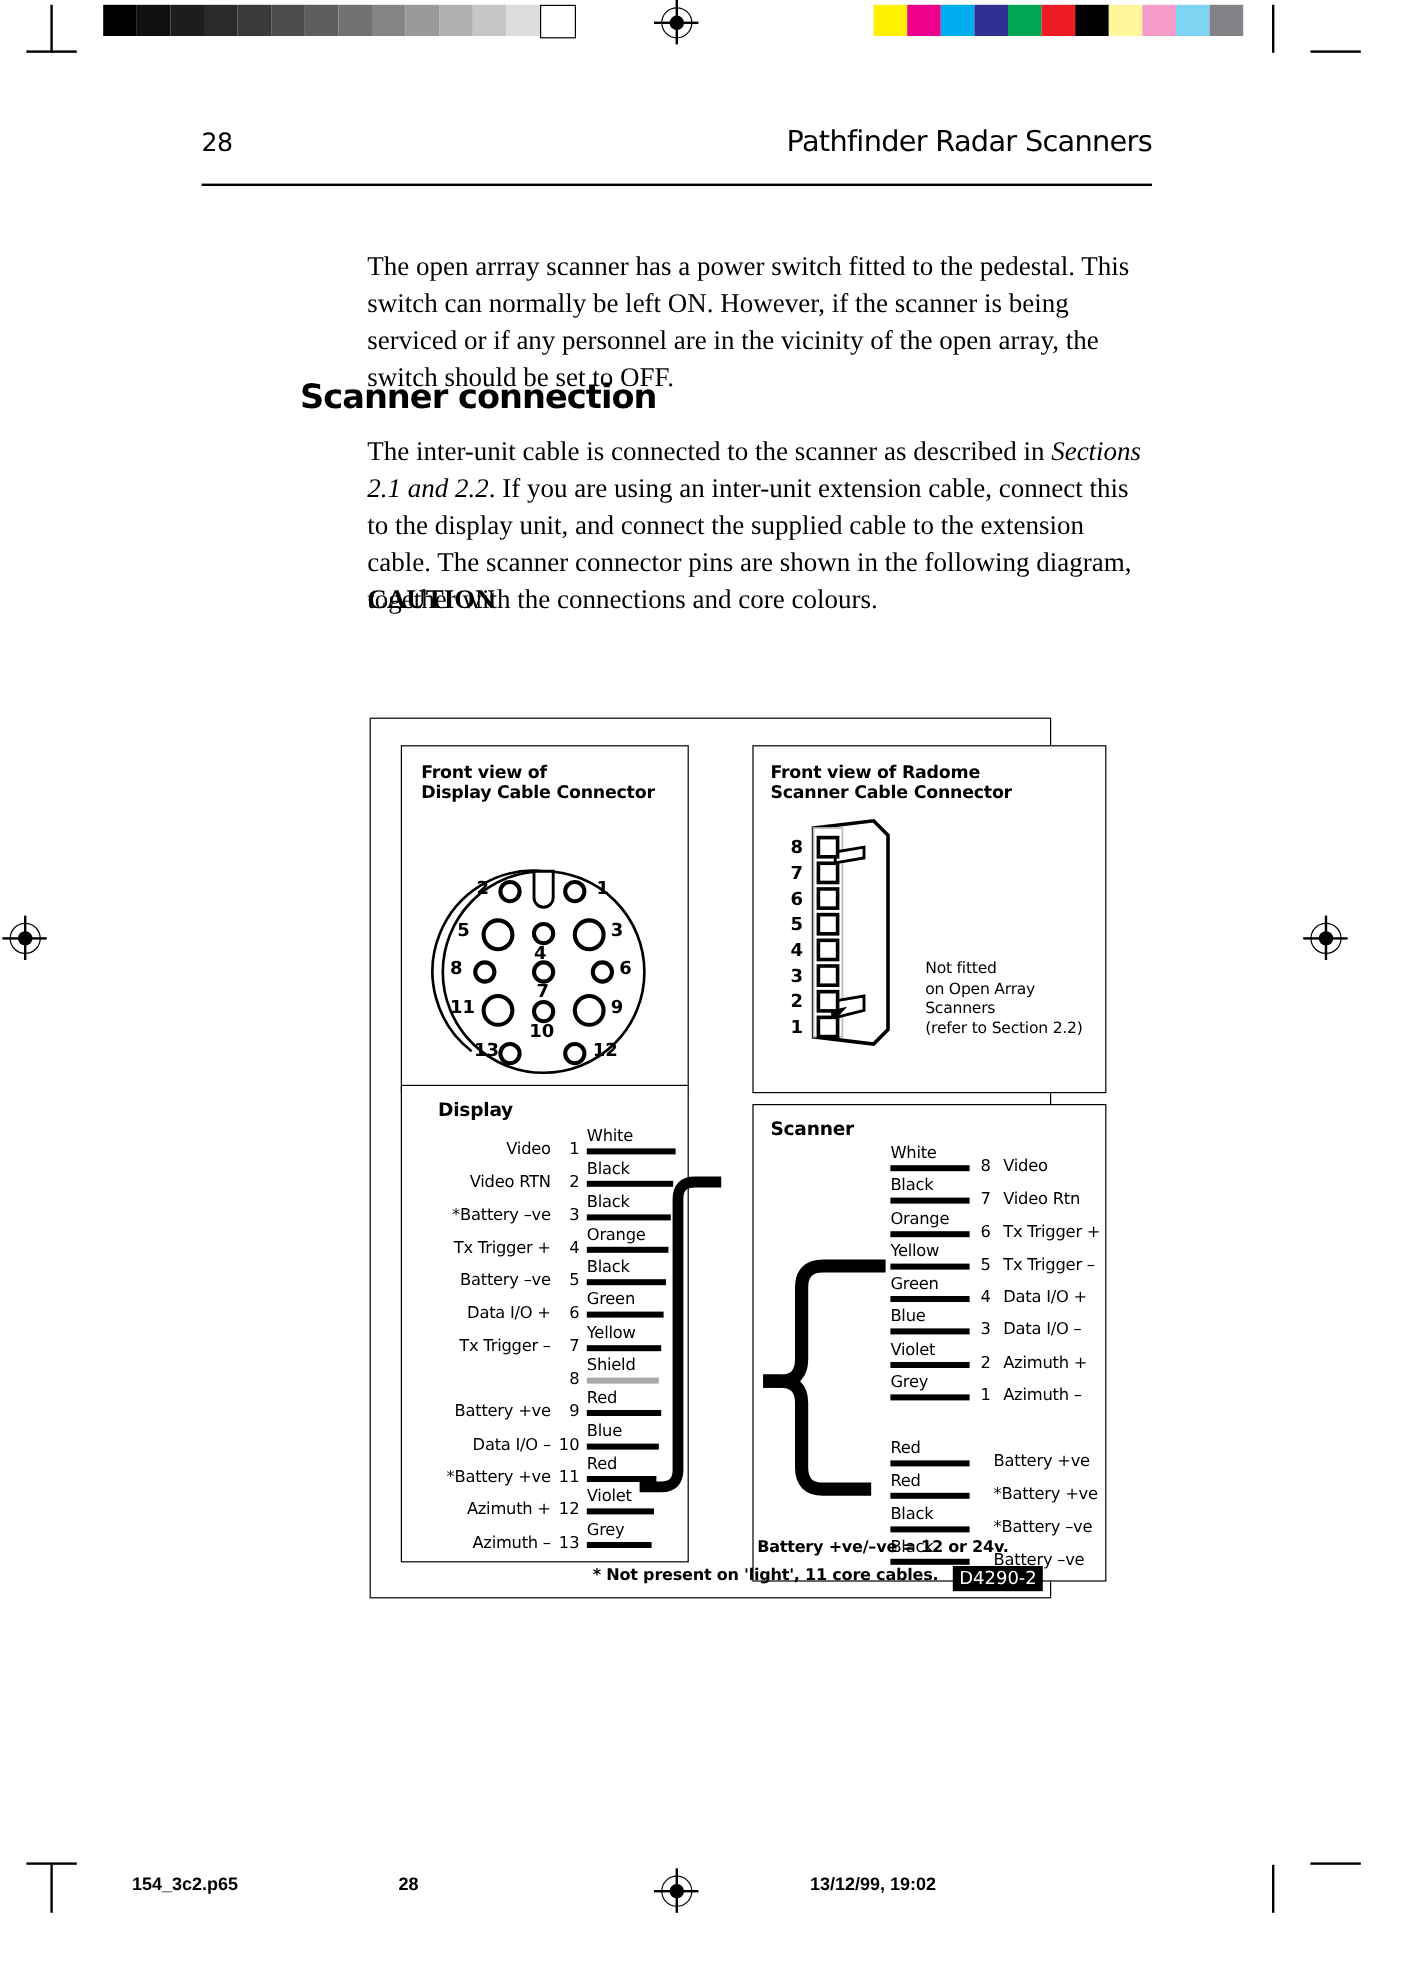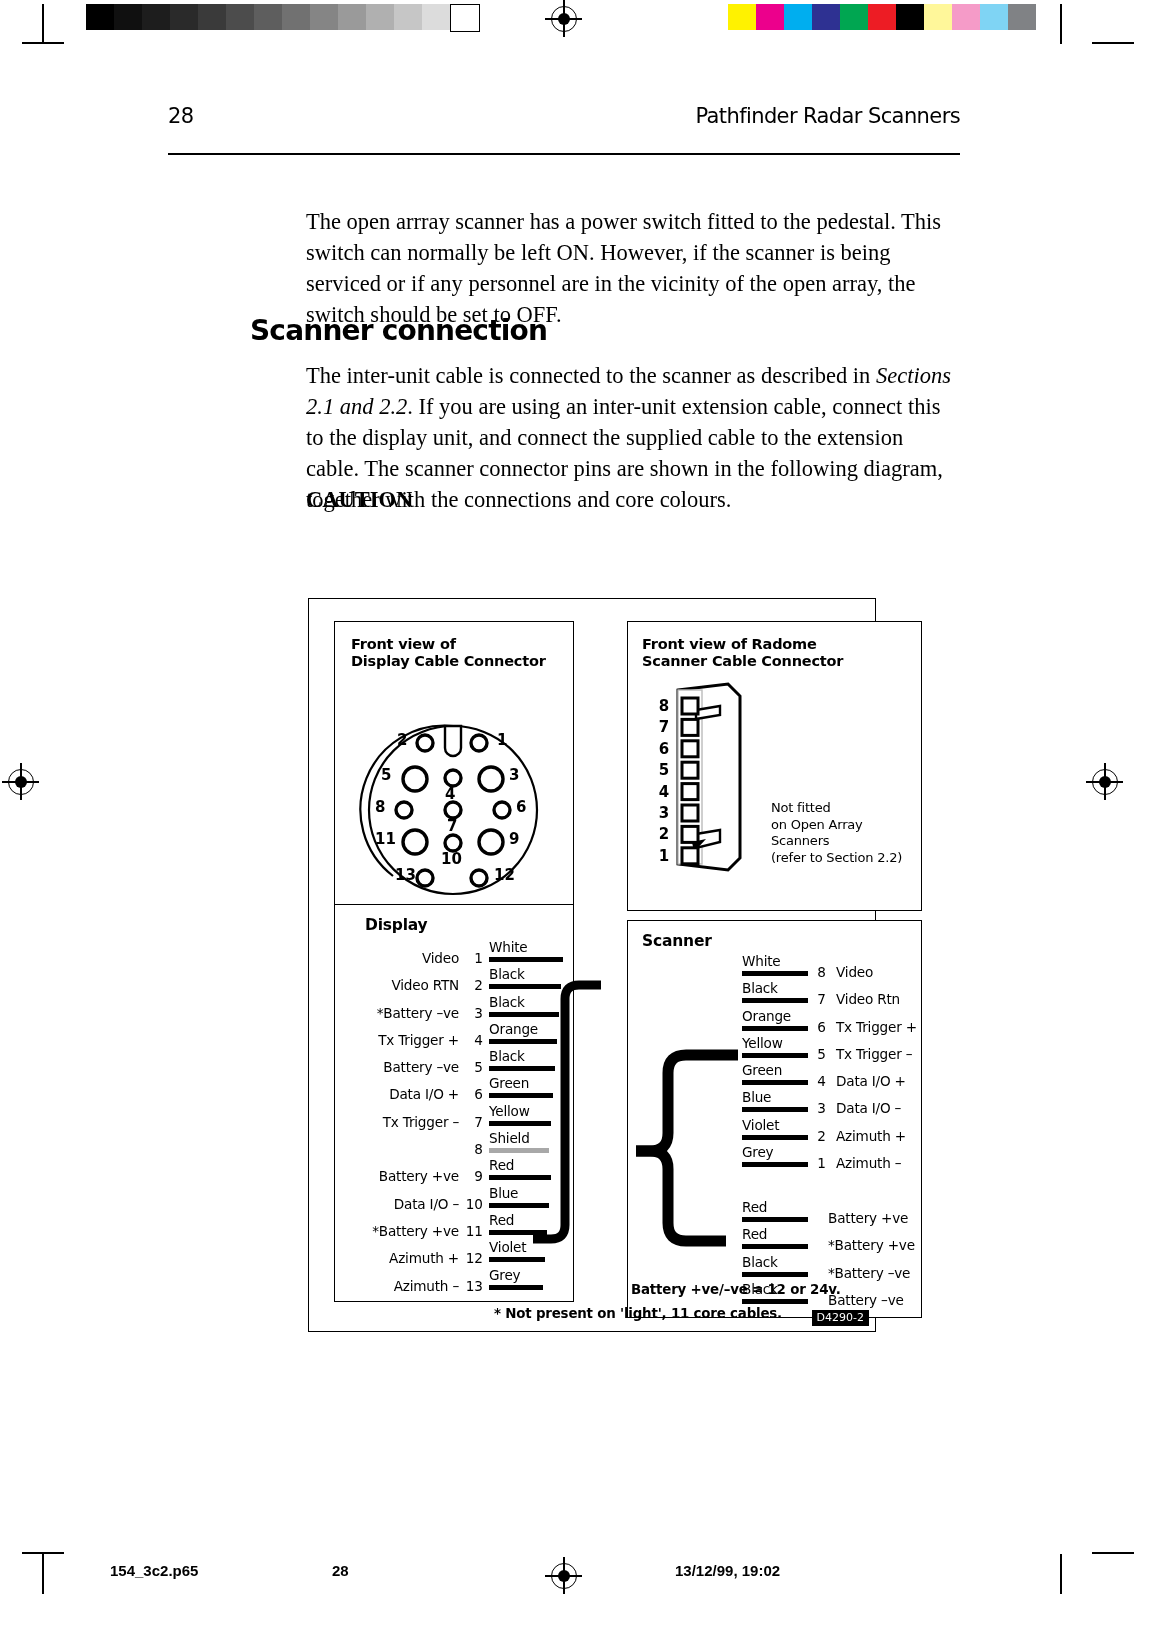--- a/index.html
+++ b/index.html
@@ -48,21 +48,21 @@
     left: 168px; top: 104px; width: 792px;
     display: flex; justify-content: space-between; align-items: baseline;
   }
   #page-header .folio {
     font-family: "DejaVu Sans", sans-serif;
     font-size: 21px;
     letter-spacing: -0.5px;
   }
   #page-header .bookname {
     font-family: "DejaVu Sans", sans-serif;
-    font-size: 21px;
+    font-size: 24px;
     letter-spacing: -0.6px;
   }
   #header-rule {
     position: absolute;
     left: 168px; top: 153px; width: 792px; height: 2px;
     background: #000;
   }
 
   
   .body-col {
@@ -231,21 +231,21 @@
     left: 185px; top: 707px;
     font-size: 13.4px;
     font-weight: bold;
     letter-spacing: -0.2px;
   }
   #doc-id {
     position: absolute;
     right: 6px; bottom: 5px;
     background: #000;
     color: #fff;
-    font-size: 11px;
+    font-size: 15px;
     padding: 1px 5px 2px 5px;
     letter-spacing: 0px;
   }
 
   
   #page-footer {
     position: absolute;
     left: 110px; top: 1562px; width: 955px;
     font-family: "Liberation Sans", sans-serif;
     font-size: 15px;

